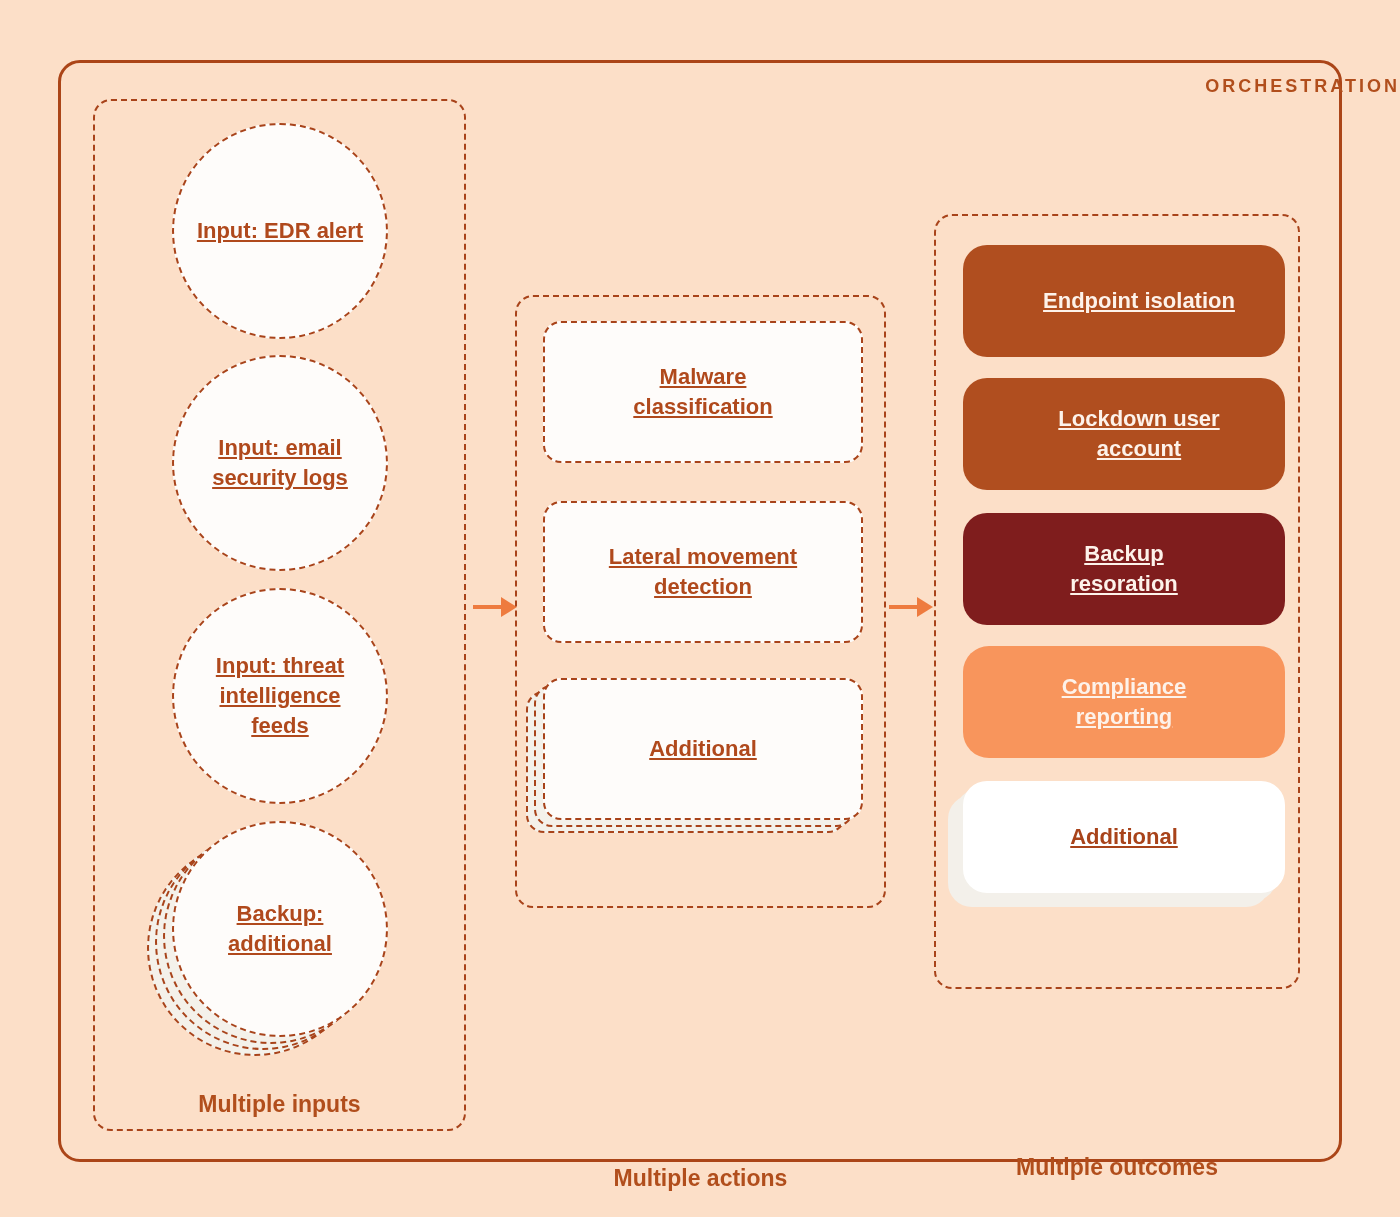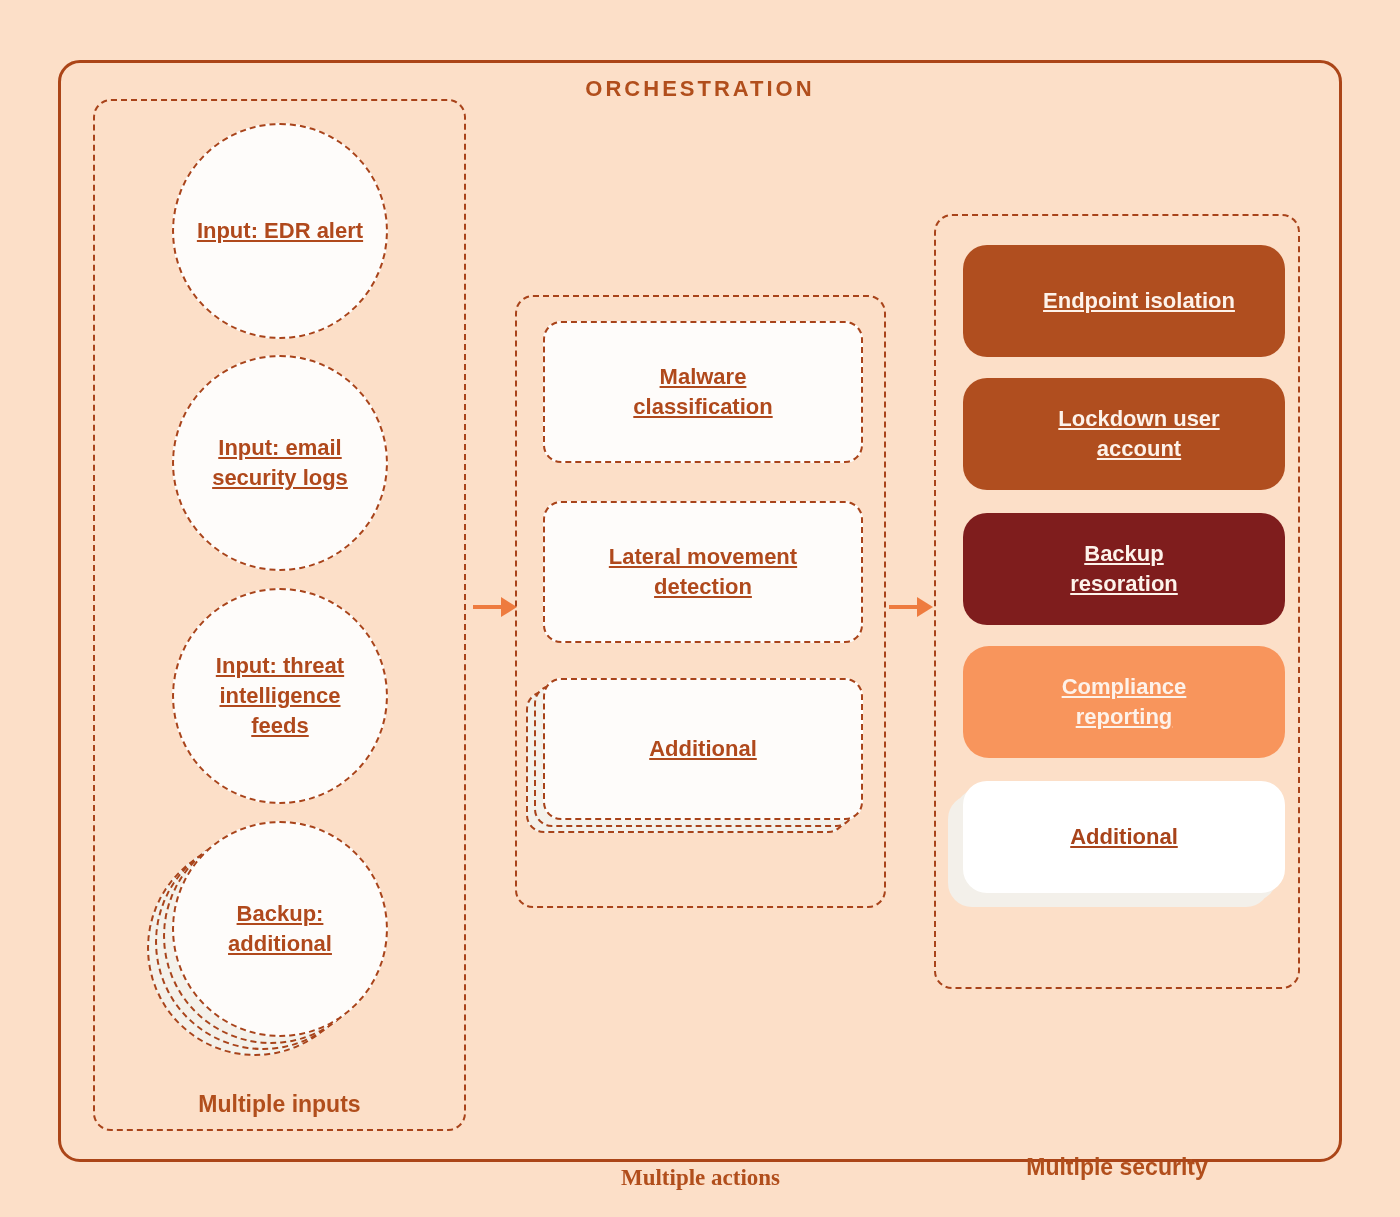--- a/index.html
+++ b/index.html
@@ -18,43 +18,43 @@
     position: absolute;
     left: 58px; top: 60px;
     width: 1284px; height: 1102px;
     border: 3px solid #ab4518;
     border-radius: 22px;
   }
   .diagram-title {
     position: absolute;
     left: 0; top: 76px;
     width: 100%;
-    text-align: center;
-    font-size: 22px;
+    text-align: right;
+    font-size: 18px;
     font-weight: 700;
     letter-spacing: 3px;
     color: #b14e1c;
   }
   .group {
     position: absolute;
     border: 2.5px dashed #a8431a;
     border-radius: 18px;
   }
   .group-inputs  { left: 93px;  top: 99px;  width: 373px; height: 1032px; }
   .group-actions { left: 515px; top: 295px; width: 371px; height: 613px; }
   .group-outcomes{ left: 934px; top: 214px; width: 366px; height: 775px; }
   .group-label {
     position: absolute;
     left: 0; width: 100%;
     text-align: center;
     font-size: 23px;
     font-weight: 700;
     color: #b14e1c;
   }
-  .group-actions .group-label { top: 868px; font-family: Liberation Serif, serif; }
+  .group-actions .group-label { top: 868px; }
   .group-outcomes .group-label { top: 938px; }
 
   
   .circle-wrap { position: absolute; width: 216px; height: 216px; left: 172px; }
   .circle, .circle-ghost {
     position: absolute;
     width: 216px; height: 216px;
     border-radius: 50%;
     border: 2.5px dashed #a8431a;
   }
@@ -232,16 +232,16 @@
     </div>
 
     <div class="outcome-wrap" style="top:565px">
       <div class="outcome-ghost og-2"></div>
       <div class="outcome-ghost og-1"></div>
       <div class="outcome-box outcome-white">
         <span class="node-text">Additional</span>
       </div>
     </div>
 
-    <div class="group-label">Multiple security</div>
+    <div class="group-label">Multiple outcomes</div>
   </div>
 
 </div>
 
 </body></html>

